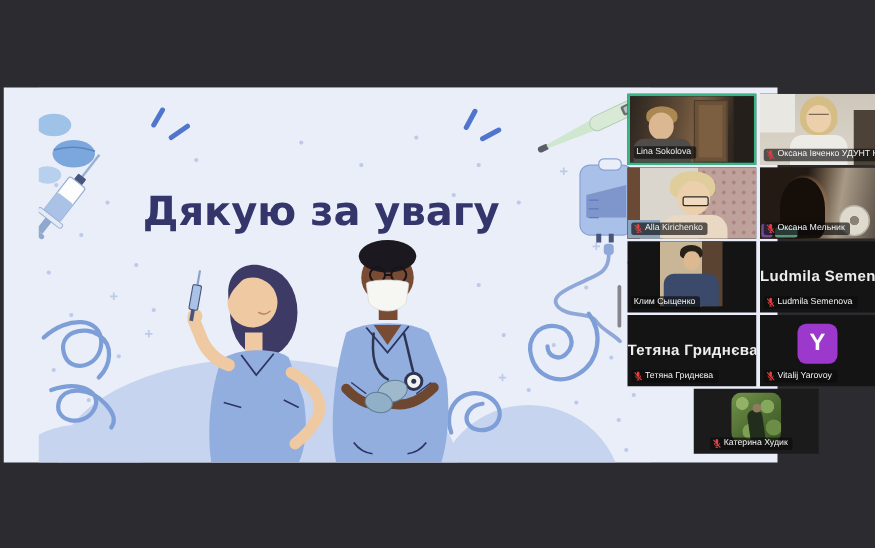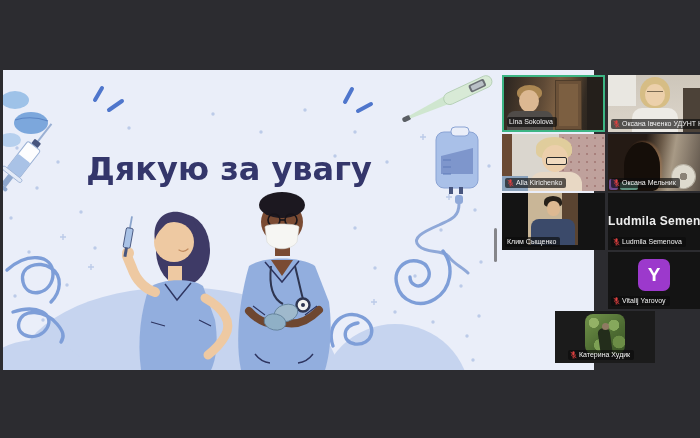--- a/index.html
+++ b/index.html
@@ -1,20 +1,20 @@
 <!DOCTYPE html>
 <html><head>
 <meta charset="utf-8">
 <style>
   html,body{margin:0;padding:0;background:#2c2c30;}
   #app{position:relative;width:700px;height:438px;background:#2c2c30;overflow:hidden;
        font-family:"Liberation Sans",sans-serif;}
 
   
-  #slide{position:absolute;left:3px;top:70px;width:591px;height:300px;background:#eaeef9;overflow:hidden;}
+  #slide{position:absolute;left:3px;top:70px;width:591px;height:300px;background:#eaeef9;overflow:hidden;padding-left:28px;}
   #slide svg{display:block;}
 
   
   .tile{position:absolute;background:#141414;overflow:hidden;box-sizing:border-box;}
   .tile.active{border:2px solid #3cb584;}
   .t0{left:502px;top:75px;width:103px;height:57px;}
   .t1{left:608px;top:75px;width:92px;height:57px;}
   .t2{left:502px;top:134px;width:103px;height:57px;}
   .t3{left:608px;top:134px;width:92px;height:57px;}
   .t4{left:502px;top:193px;width:103px;height:57px;}
@@ -335,20 +335,31 @@
     <div class="name-tag">
       <svg class="mic" viewBox="0 0 10 11" width="7" height="8">
           <path d="M3.5 1.5 a1.5 1.5 0 0 1 3 0 v3 a1.5 1.5 0 0 1 -3 0 Z" fill="#e04040"></path>
           <path d="M2 4.7 a3 3 0 0 0 6 0 M5 7.7 v1.8 M3.4 9.7 h3.2" stroke="#e04040" stroke-width="1" fill="none"></path>
           <line x1="1" y1="1" x2="9" y2="10" stroke="#e04040" stroke-width="1.2"></line>
         </svg>
       <span>Ludmila Semenova</span>
     </div>
   </div>
 
+  <div class="tile t6">
+    <div class="big-name">Тетяна Гриднєва</div>
+    <div class="name-tag">
+      <svg class="mic" viewBox="0 0 10 11" width="7" height="8">
+          <path d="M3.5 1.5 a1.5 1.5 0 0 1 3 0 v3 a1.5 1.5 0 0 1 -3 0 Z" fill="#e04040"></path>
+          <path d="M2 4.7 a3 3 0 0 0 6 0 M5 7.7 v1.8 M3.4 9.7 h3.2" stroke="#e04040" stroke-width="1" fill="none"></path>
+          <line x1="1" y1="1" x2="9" y2="10" stroke="#e04040" stroke-width="1.2"></line>
+        </svg>
+      <span>Тетяна Гриднєва</span>
+    </div>
+  </div>
 
   <div class="tile t7">
     <div class="avatar-letter">Y</div>
     <div class="name-tag">
       <svg class="mic" viewBox="0 0 10 11" width="7" height="8">
           <path d="M3.5 1.5 a1.5 1.5 0 0 1 3 0 v3 a1.5 1.5 0 0 1 -3 0 Z" fill="#e04040"></path>
           <path d="M2 4.7 a3 3 0 0 0 6 0 M5 7.7 v1.8 M3.4 9.7 h3.2" stroke="#e04040" stroke-width="1" fill="none"></path>
           <line x1="1" y1="1" x2="9" y2="10" stroke="#e04040" stroke-width="1.2"></line>
         </svg>
       <span>Vitalij Yarovoy</span>

